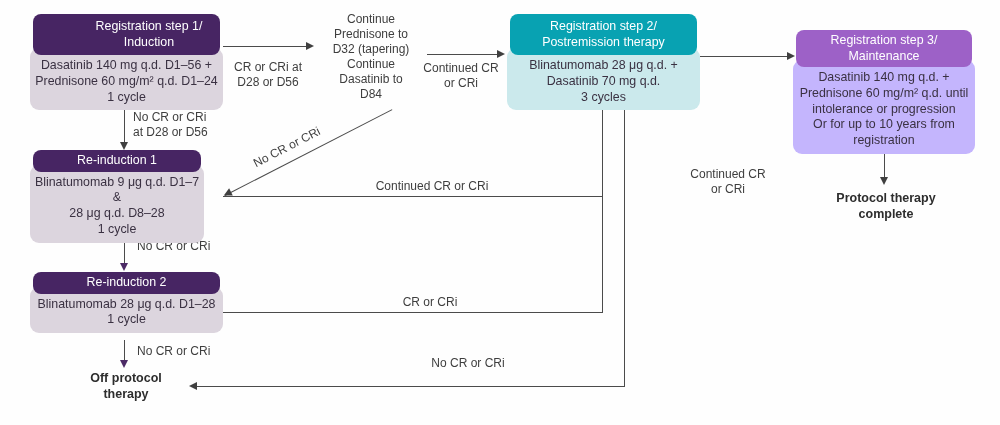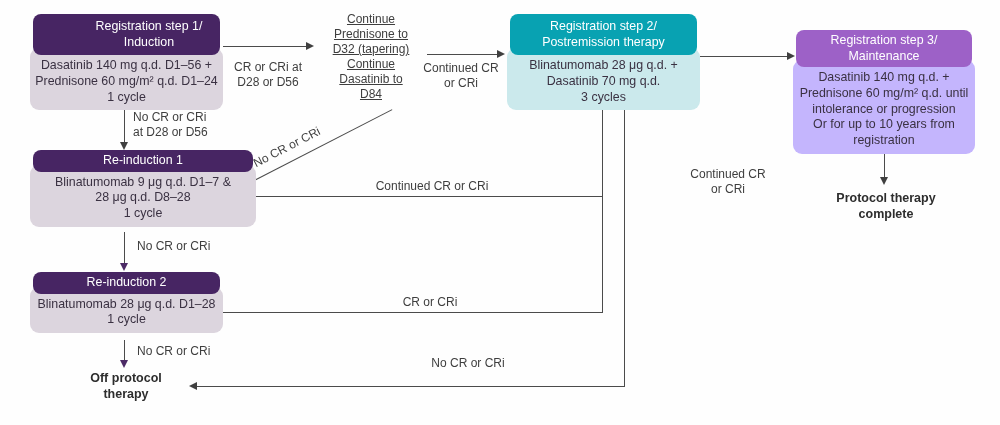--- a/index.html
+++ b/index.html
@@ -53,21 +53,21 @@
 <div class="canvas">
 
   <div class="node" style="left:30px;top:14px;width:193px;">
     <div class="node-header hdr-darkpurple">Registration step 1/
 Induction</div>
     <div class="node-body body-gray">Dasatinib 140 mg q.d. D1–56 +
 Prednisone 60 mg/m² q.d. D1–24
 1 cycle</div>
   </div>
 
-  <div class="node" style="left:30px;top:150px;width:226px;border-radius:10px;">
+  <div class="node" style="left:30px;top:150px;width:174px;border-radius:10px;">
     <div class="node-header hdr-darkpurple hdr-tight">Re-induction 1</div>
     <div class="node-body body-gray">Blinatumomab 9 μg q.d. D1–7 &amp;
 28 μg q.d. D8–28
 1 cycle</div>
   </div>
 
   <div class="node" style="left:30px;top:272px;width:193px;">
     <div class="node-header hdr-darkpurple hdr-tight">Re-induction 2</div>
     <div class="node-body body-gray">Blinatumomab 28 μg q.d. D1–28
 1 cycle</div>
@@ -84,21 +84,21 @@
   <div class="node" style="left:793px;top:14px;width:182px;">
     <div class="node-header hdr-purple hdr-tight">Registration step 3/
 Maintenance</div>
     <div class="node-body body-lav">Dasatinib 140 mg q.d. +
 Prednisone 60 mg/m² q.d. until
 intolerance or progression
 Or for up to 10 years from
 registration</div>
   </div>
 
-  <div class="lbl lbl-c" style="left:316px;top:12px;width:110px;text-decoration:underline;">Continue
+  <div class="lbl lbl-c" style="left:316px;top:12px;width:110px;">Continue
 Prednisone to
 D32 (tapering)
 Continue
 Dasatinib to
 D84</div>
   <div class="lbl lbl-c lbl-b" style="left:76px;top:370px;width:100px;">Off protocol
 therapy</div>
   <div class="lbl lbl-c lbl-b" style="left:830px;top:190px;width:112px;">Protocol therapy
 complete</div>
 

